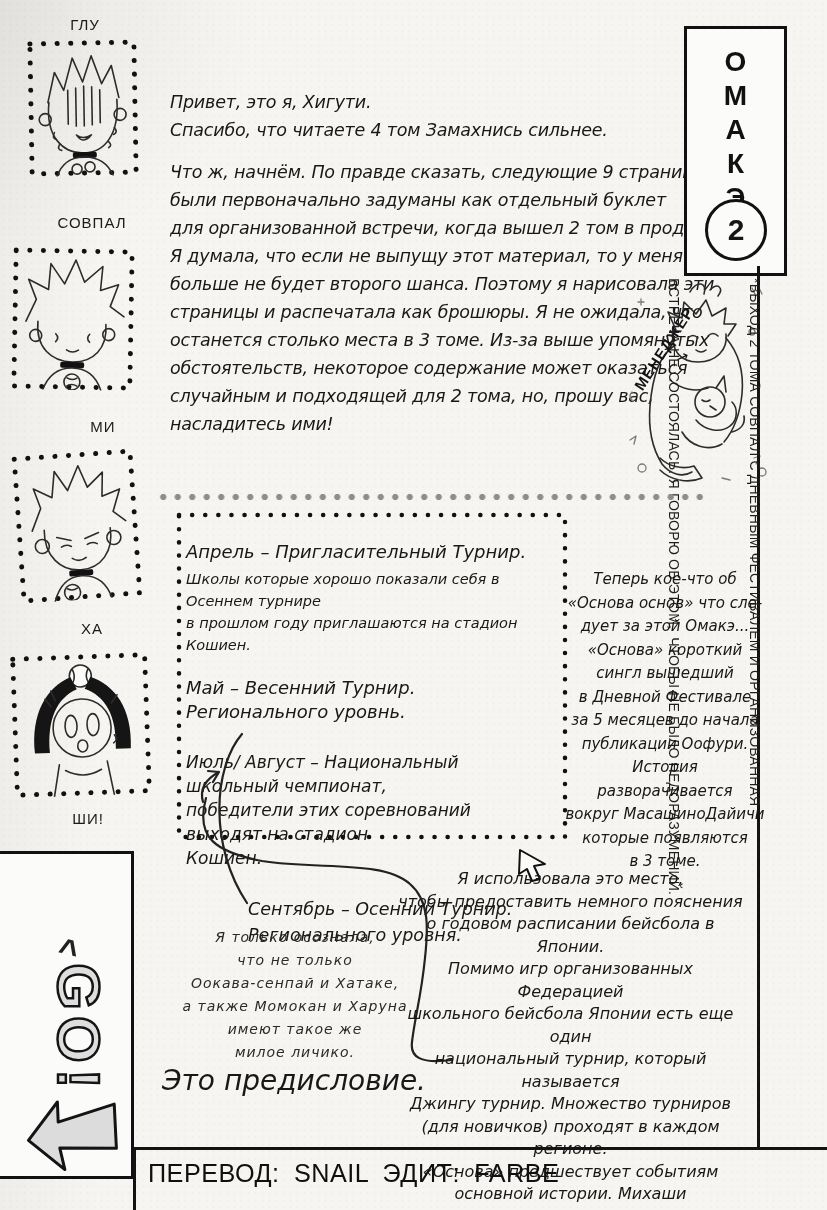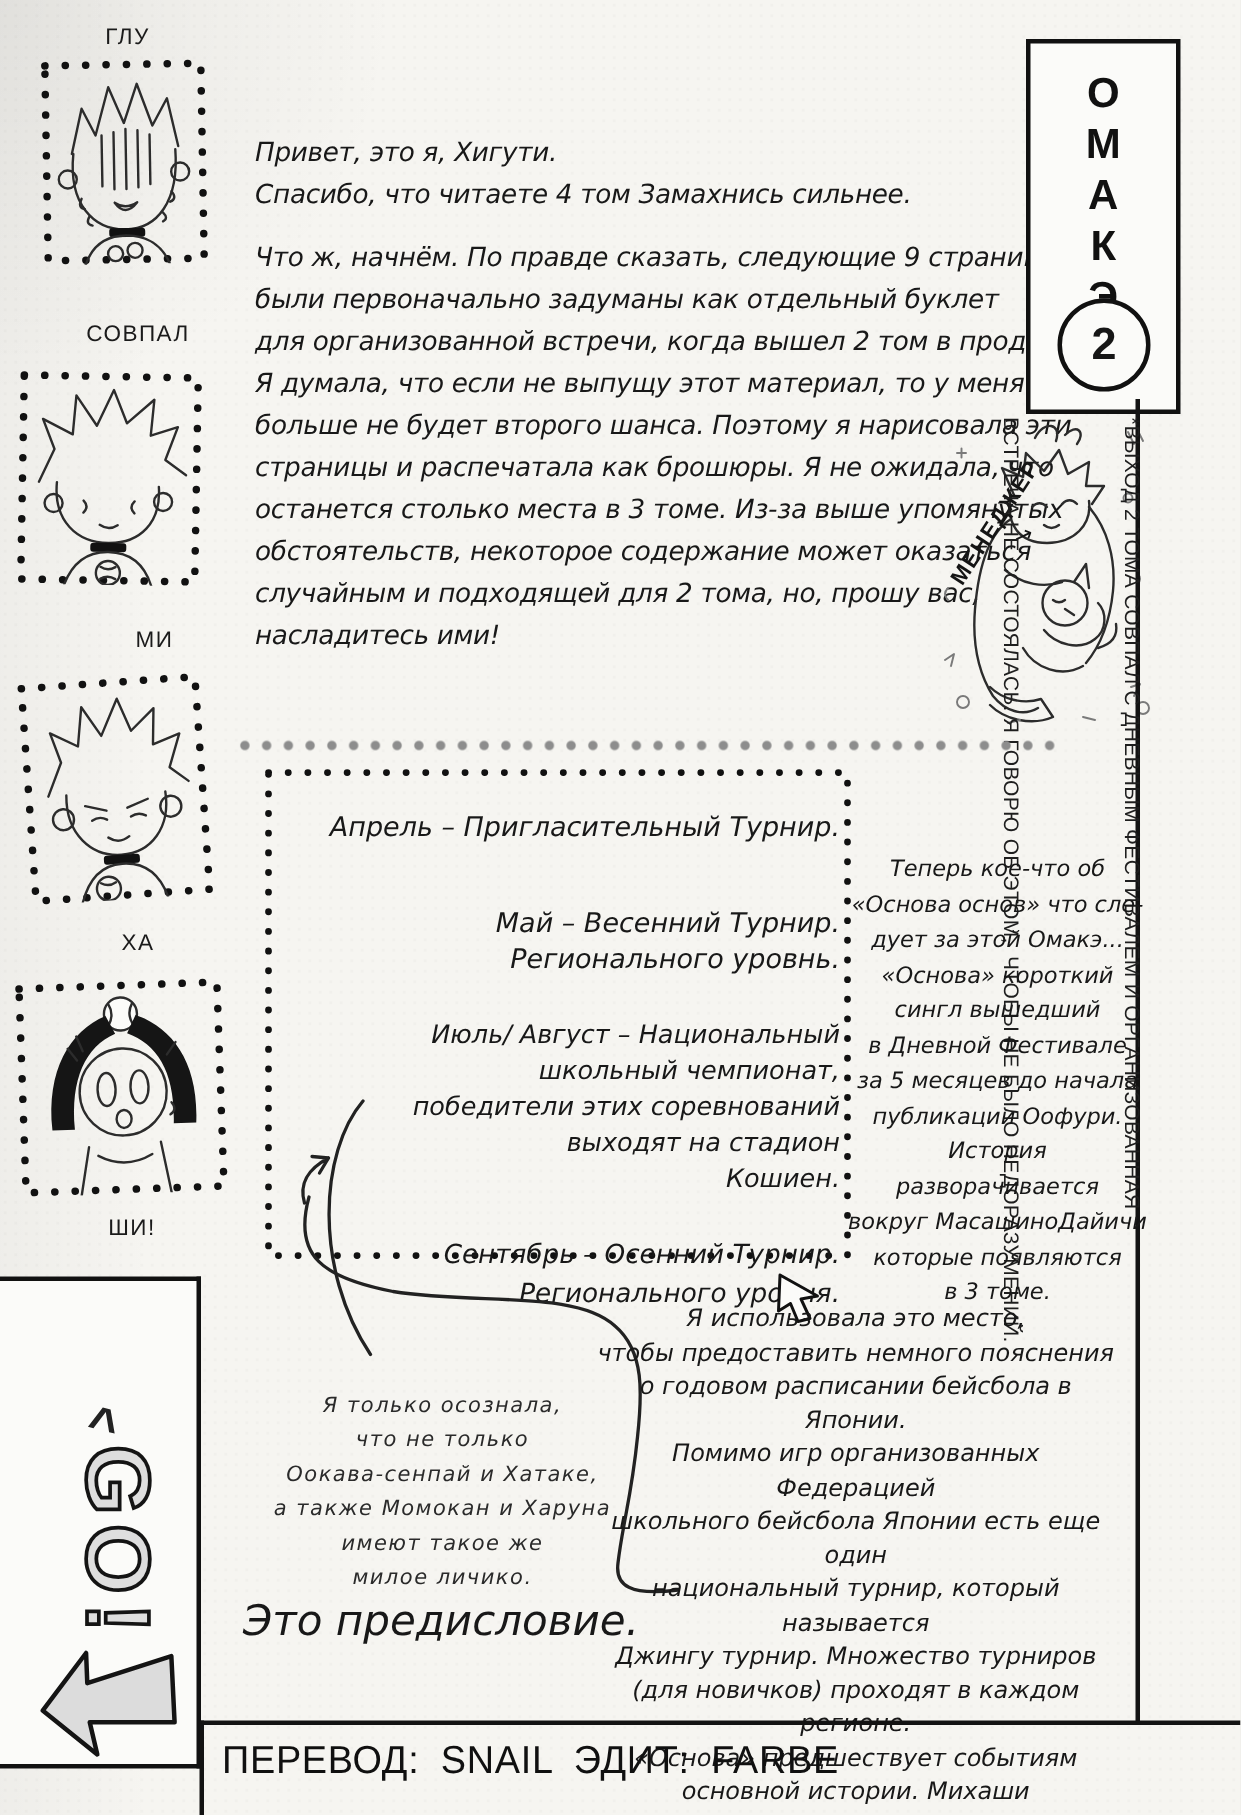--- a/index.html
+++ b/index.html
@@ -204,23 +204,25 @@
       <div>ВСТРЕЧА НЕ СОСТОЯЛАСЬ. Я ГОВОРЮ ОБ ЭТОМ,  ЧТОБЫ НЕ БЫЛО НЕДОРАЗУМЕНИЙ.</div>
     </div>
   </div>
 
   <div class="abs dots-divider" style="left:156px;top:490px;width:552px;height:13px;"></div>
 
   <div class="abs" style="left:176px;top:512px;width:392px;height:328px;">
     <svg class="abs" style="left:0;top:0;" width="392" height="328" viewBox="0 0 392 328">
       <rect x="3" y="3" width="386" height="322" fill="none" stroke="#111" stroke-width="4.5" stroke-dasharray="0.1 13" stroke-linecap="round"></rect>
     </svg>
-    <div class="abs hand" style="left:24px;top:28px;width:360px;text-align:right;">
+    <div class="abs hand" style="left:10px;top:28px;width:360px;">
       <div class="sched-title pre">Апрель – Пригласительный Турнир.</div>
-      <div class="sched-title pre" style="margin-top:40px;">Май – Весенний Турнир. Регионального уровнь.</div>
+      <div class="sched-detail pre" style="margin-top:4px;">Школы которые хорошо показали себя в Осеннем турнире
+в прошлом году приглашаются на стадион Кошиен.</div>
+      <div class="sched-title pre" style="margin-top:20px;">Май – Весенний Турнир. Регионального уровнь.</div>
       <div class="sched-title pre" style="margin-top:26px;font-size:17px;line-height:24px;">Июль/ Август – Национальный школьный чемпионат,
 победители этих соревнований выходят на стадион
 Кошиен.</div>
       <div class="sched-title pre" style="margin-top:26px;margin-left:62px;font-size:17.5px;line-height:26px;font-style:italic;">Сентябрь – Осенний Турнир.
 Регионального уровня.</div>
     </div>
   </div>
 
   <svg class="abs" style="left:0;top:0;pointer-events:none;" width="827" height="1210" viewBox="0 0 827 1210">
     <g fill="none" stroke="#222" stroke-width="2.2" stroke-linecap="round">

